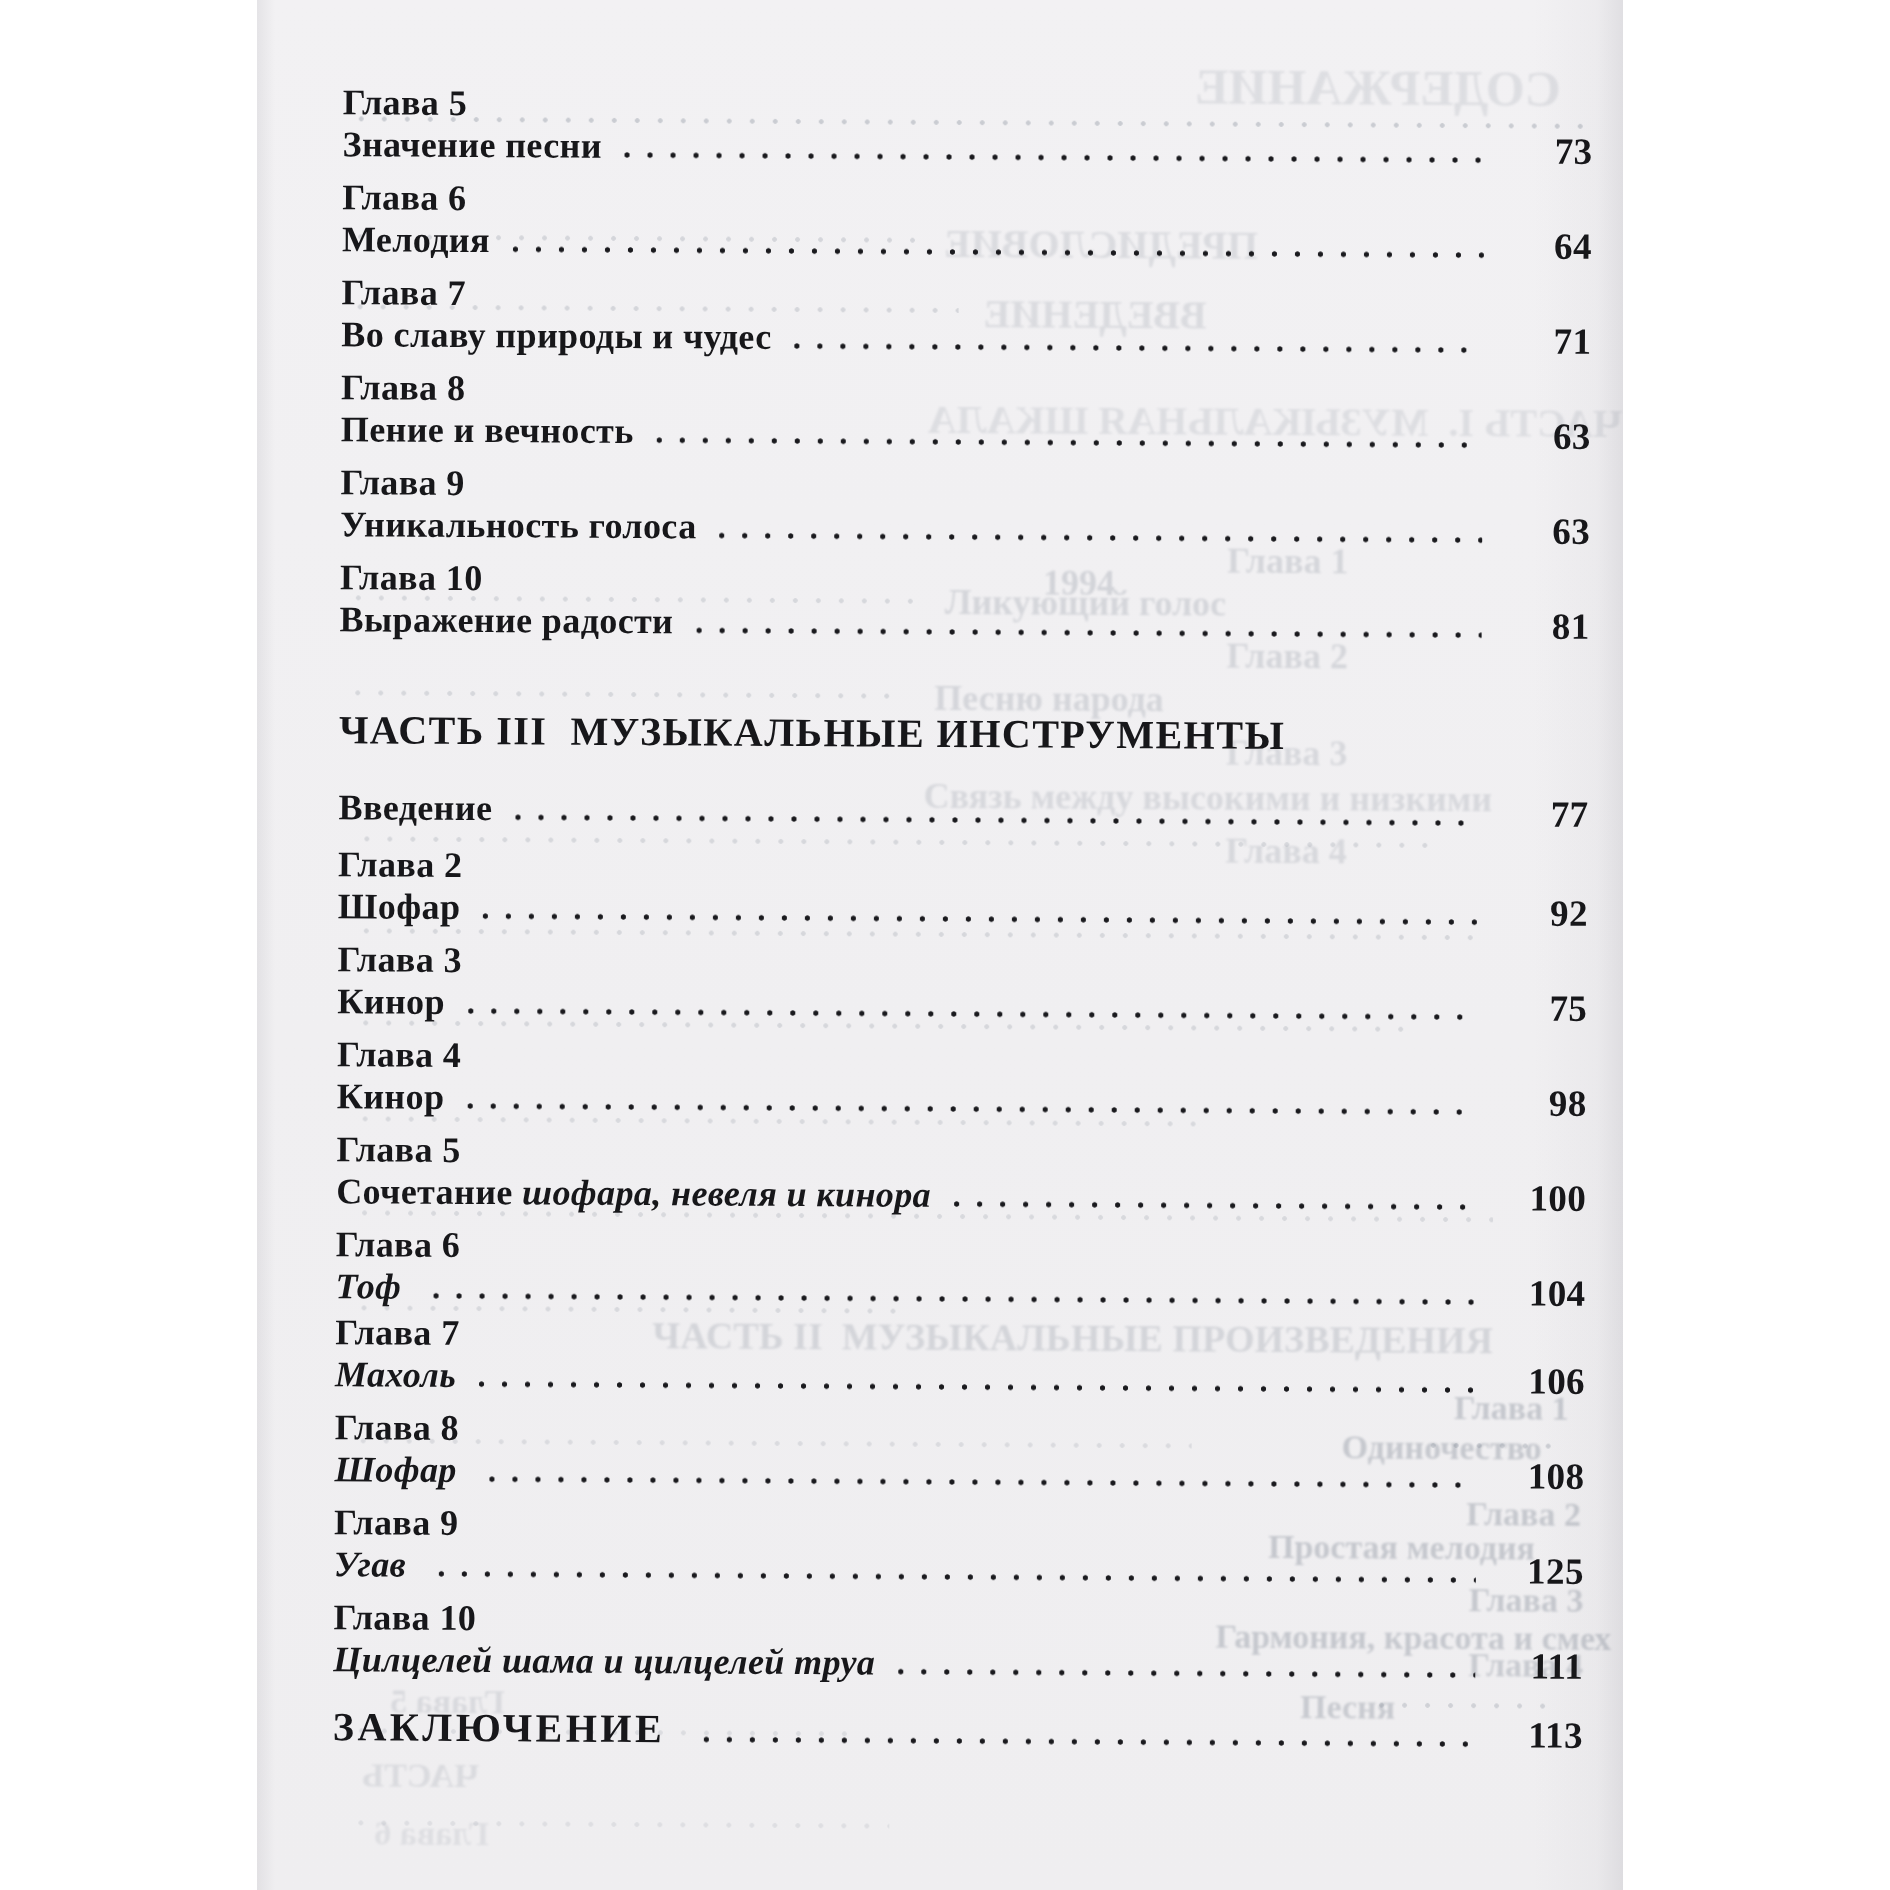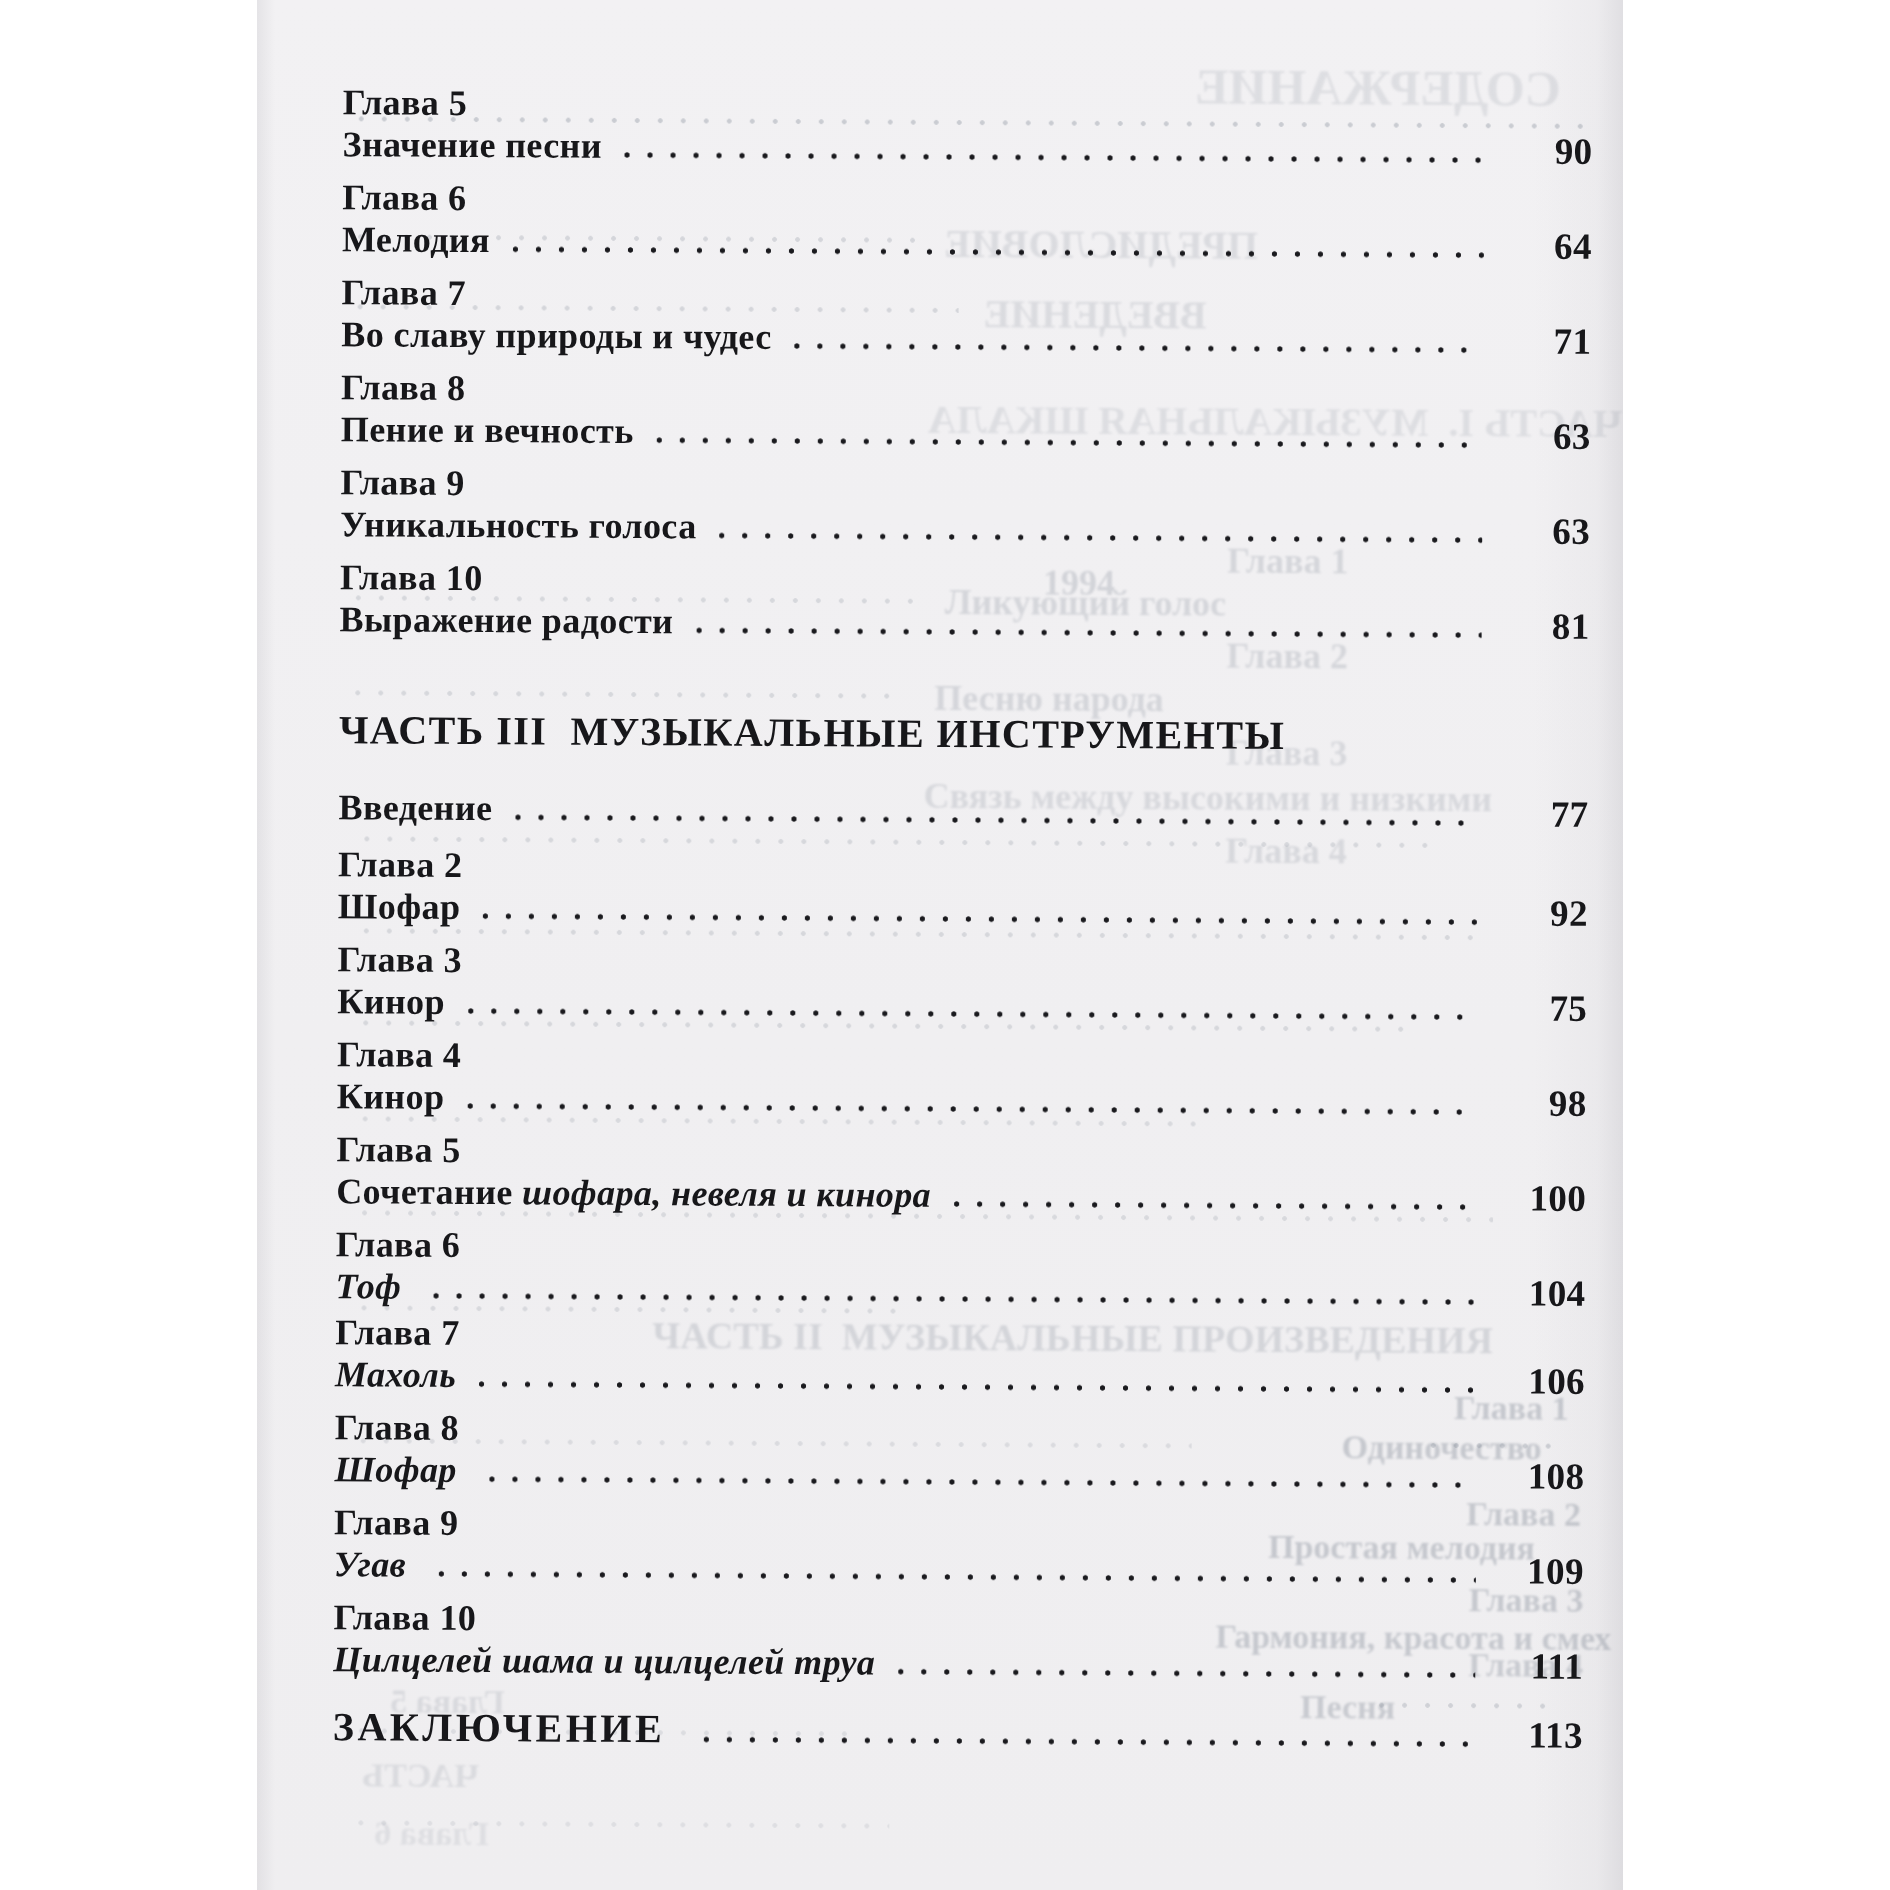--- a/index.html
+++ b/index.html
@@ -106,21 +106,21 @@
           <div class="ghost-dots" style="left: 1123px; top: 1698px; width: 180px; opacity: 0.24;"></div>
           <div class="ghost-dots" style="left: 103px; top: 1730px; width: 500px; opacity: 0.15;"></div>
           <div class="ghost-dots" style="left: 103px; top: 1822px; width: 540px; opacity: 0.13;"></div>
         </div>
       <div class="content">
           <div class="entry">
             <div class="chapter-line">Глава 5</div>
             <div class="row">
               <span class="title">Значение песни</span>
               <span class="leader"></span>
-              <span class="pg">90</span>
+              <span class="pg">73</span>
             </div>
           </div>
           <div class="entry">
             <div class="chapter-line">Глава 6</div>
             <div class="row">
               <span class="title">Мелодия</span>
               <span class="leader"></span>
               <span class="pg">64</span>
             </div>
           </div>
@@ -218,21 +218,21 @@
               <span class="title it">Шофар </span>
               <span class="leader"></span>
               <span class="pg">108</span>
             </div>
           </div>
           <div class="entry">
             <div class="chapter-line">Глава 9</div>
             <div class="row">
               <span class="title it">Угав </span>
               <span class="leader"></span>
-              <span class="pg">109</span>
+              <span class="pg">125</span>
             </div>
           </div>
           <div class="entry">
             <div class="chapter-line">Глава 10</div>
             <div class="row">
               <span class="title it">Цилцелей шама и цилцелей труа</span>
               <span class="leader"></span>
               <span class="pg">111</span>
             </div>
           </div>

